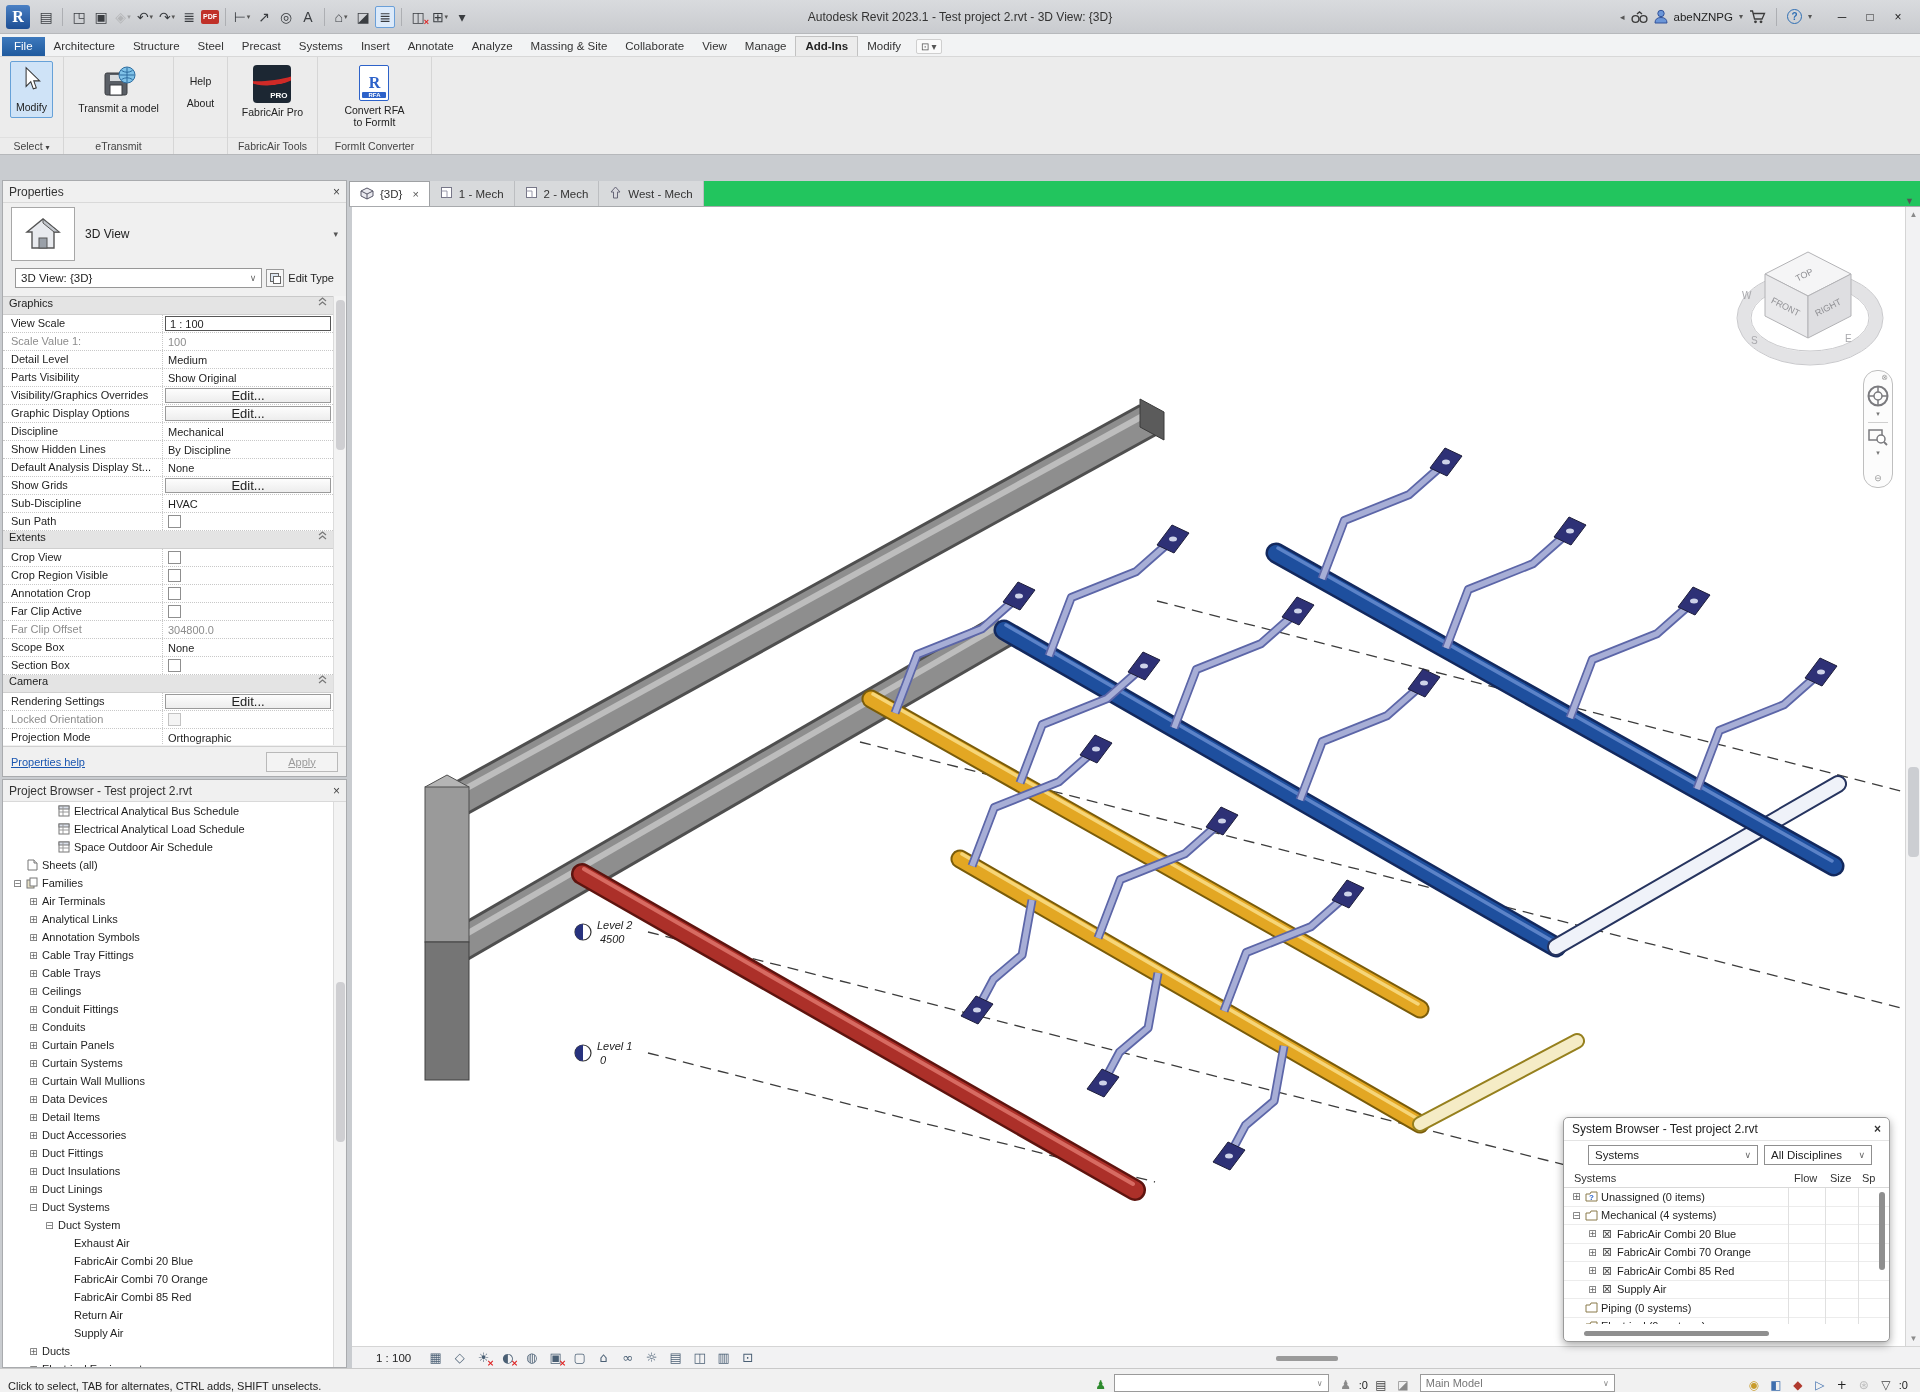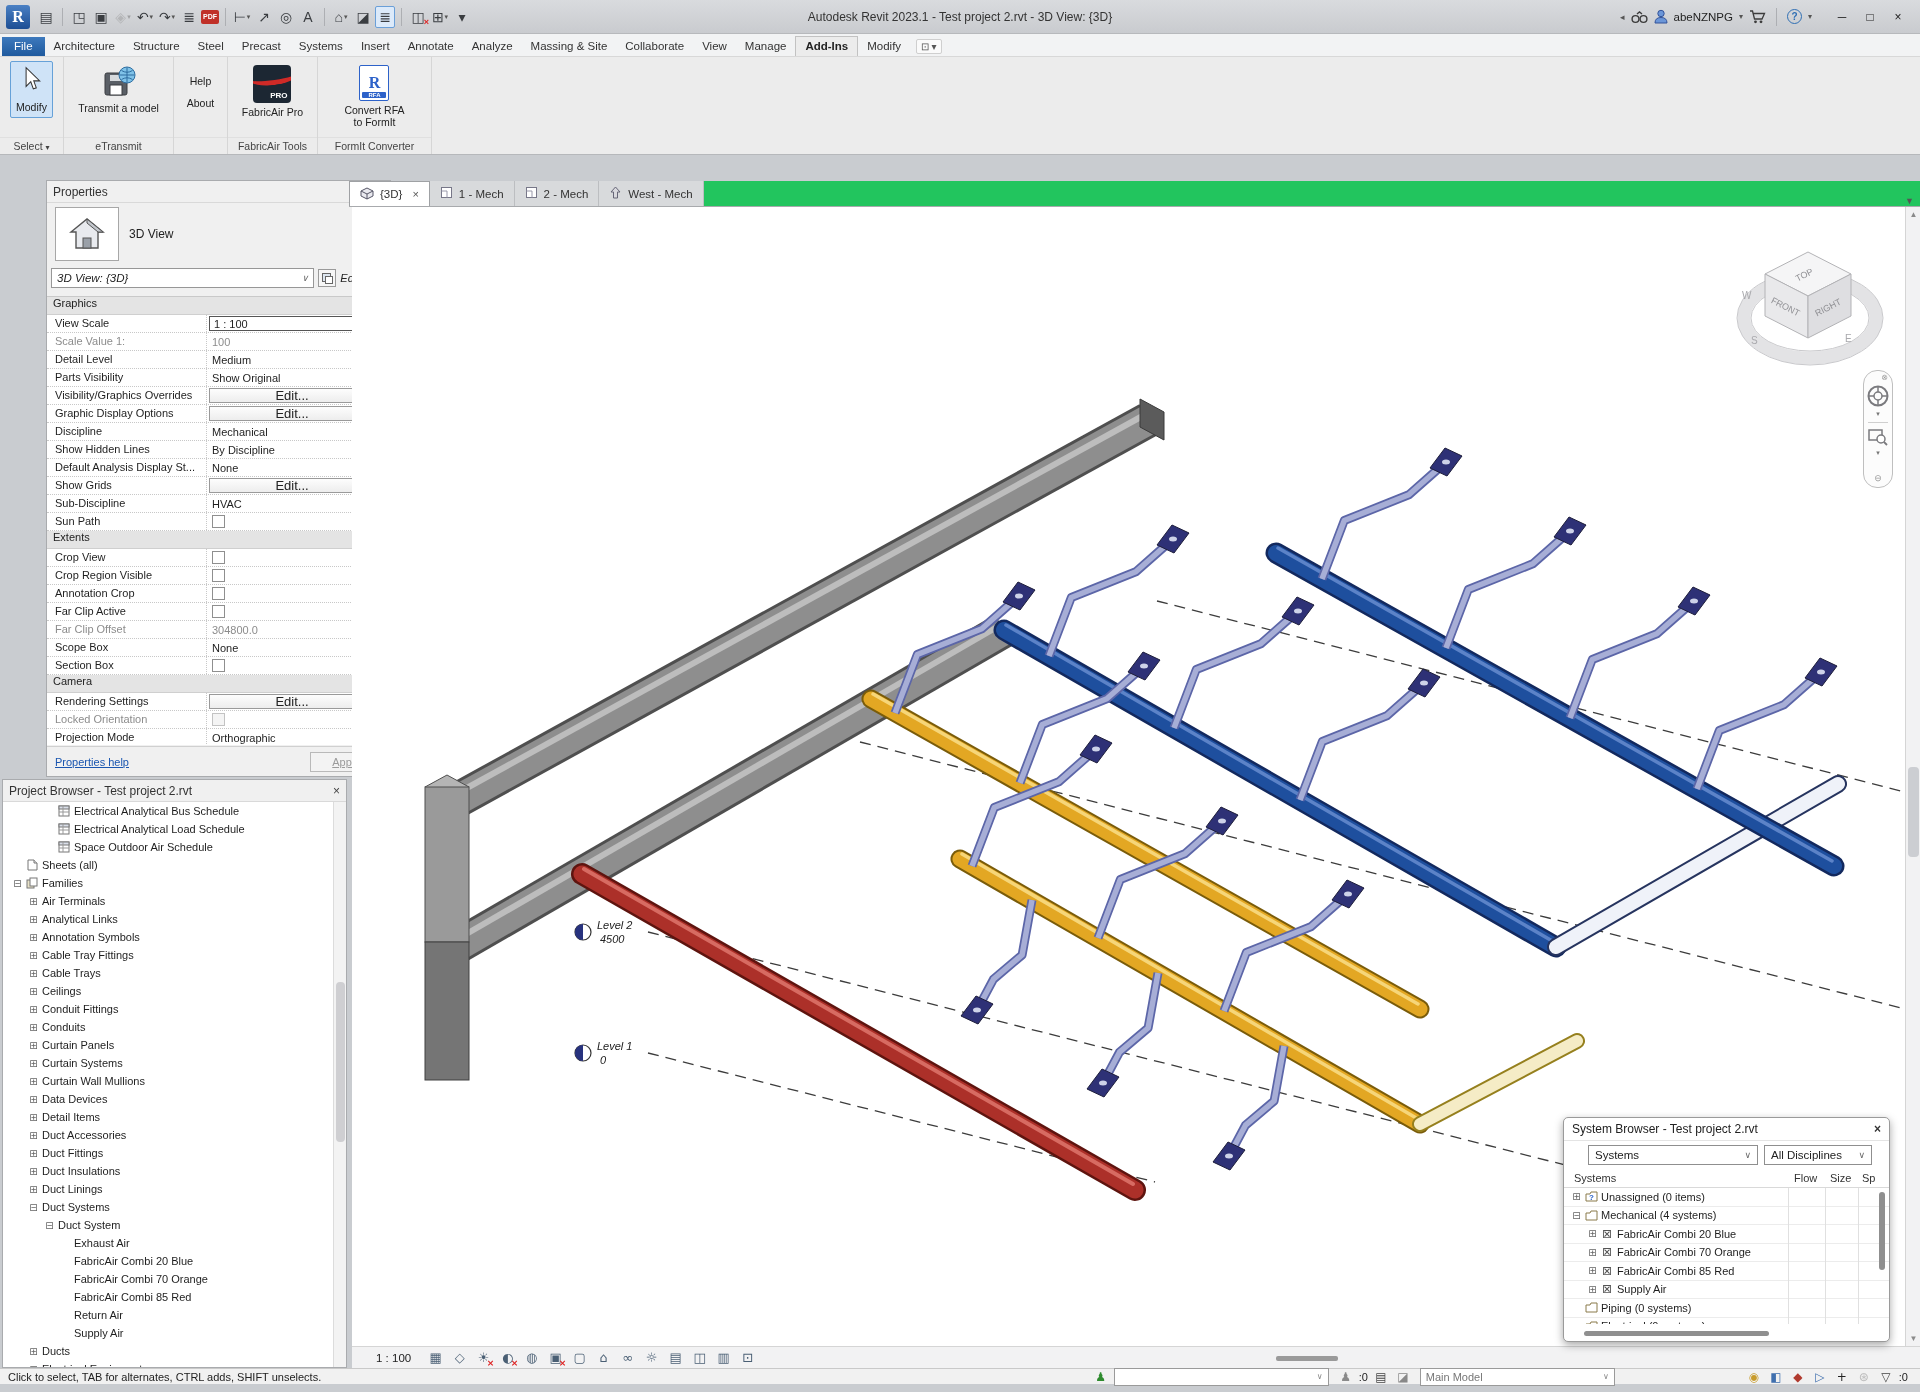--- a/index.html
+++ b/index.html
@@ -46,21 +46,21 @@
   .rfaicon .band{position:absolute;left:2px;right:2px;bottom:2px;background:#2d62c9;color:#fff;font-size:6px;font-weight:bold;text-align:center;border-radius:1px;}
   
   .palette{position:absolute;background:#f0f0f0;border:1px solid #a9abae;}
   .pal-head{height:22px;display:flex;align-items:center;padding:0 6px;font-size:12px;color:#333;background:#f0f0f0;border-bottom:1px solid #d9d9d9;}
   .pal-head .x{margin-left:auto;font-size:12px;color:#444;}
   
   .typesel{height:62px;display:flex;align-items:center;background:#f0f0f0;padding:4px 8px;gap:10px;}
   .typebox{width:64px;height:54px;background:#fff;border:1px solid #a7a7a7;display:flex;align-items:center;justify-content:center;}
   .typesel .tname{font-size:12px;color:#222;flex:1;}
   .typesel .tcaret{font-size:9px;color:#555;align-self:center;}
-  .selrow{height:26px;display:flex;align-items:center;padding:0 4px;gap:4px;font-style:italic;}
+  .selrow{height:26px;display:flex;align-items:center;padding:0 12px;gap:4px;}
   .selbox{flex:1;height:20px;background:#fff;border:1px solid #979797;display:flex;align-items:center;font-size:11.5px;padding:0 5px;color:#222;}
   .selbox .c{margin-left:auto;font-size:9px;color:#666;}
   .etbtn{width:18px;height:18px;border:1px solid #9a9a9a;background:#f6f6f6;position:relative;}
   .etbtn:before{content:"";position:absolute;left:3px;top:3px;width:7px;height:7px;border:1px solid #666;background:#dde6f0;}
   .etbtn:after{content:"";position:absolute;right:2px;bottom:2px;width:6px;height:6px;border:1px solid #666;background:#fff;}
   .etlabel{font-size:11px;color:#222;white-space:nowrap;}
   .ptable{position:absolute;left:0;right:13px;top:115px;bottom:31px;background:#fff;overflow:hidden;border-top:1px solid #c9c9c9;}
   .psec{height:18px;background:#e4e4e4;border-bottom:1px solid #cfcfcf;display:flex;padding:0 6px;font-size:11px;color:#222;}
   .psec svg{margin-left:auto;}
   .prow{height:18px;display:flex;border-bottom:1px dotted #c8c8c8;font-size:11px;}
@@ -114,21 +114,21 @@
   .sbsel .c{margin-left:auto;font-size:9px;color:#666;padding-left:8px;}
   .sb-cols{position:relative;height:19px;border-bottom:1px solid #d9d9d9;font-size:11px;color:#333;}
   .sb-cols span{position:absolute;top:3px;}
   .sb-rows{position:relative;height:136px;overflow:hidden;}
   .sbrow{height:18.5px;display:flex;align-items:center;font-size:11px;border-bottom:1px solid #ececec;white-space:nowrap;}
   .colline{position:absolute;top:0;bottom:0;width:1px;background:#e0e0e0;}
   .sb-vscroll{position:absolute;right:4px;top:74px;width:6px;height:130px;}
   .sb-vthumb{position:absolute;top:0;width:6px;height:78px;background:#8f8f8f;border-radius:3px;}
   .sb-hthumb{position:absolute;left:20px;bottom:5px;width:185px;height:5px;background:#8f8f8f;border-radius:3px;}
   
-  .statusbar{position:absolute;left:0;top:1368px;width:1920px;height:16px;background:#f1f1f1;border-top:1px solid #c9c9c9;display:flex;align-items:center;font-size:11px;color:#222;}
+  .statusbar{position:absolute;left:0;top:1368px;width:1920px;height:24px;background:#f1f1f1;border-top:1px solid #c9c9c9;display:flex;align-items:flex-end;font-size:11px;color:#222;}
   .sb-hint{padding-left:8px;}
   .ssel{height:18px;border:1px solid #9a9a9a;background:#fff;display:flex;align-items:center;font-size:11px;padding:0 5px;color:#777;}
   .ssel .c{margin-left:auto;font-size:8px;color:#888;padding-left:10px;}
   .sico{display:inline-flex;align-items:center;justify-content:center;width:18px;font-size:12px;font-family:"DejaVu Sans",sans-serif;}
   .statusbar .grp{display:flex;align-items:center;gap:4px;}
   text{font-family:"Liberation Sans",sans-serif;}
 </style>
 </head>
 <body>
 
@@ -273,21 +273,21 @@
             <span class="r">R</span>
             <span class="band">RFA</span>
           </span>
           <span><span>Convert RFA</span><br><span>to FormIt</span></span>
         </div>
       </div>
       <div class="pfooter">FormIt Converter</div>
     </div>
   </div>
 
-  <div class="palette" style="left:2px;top:180px;width:345px;height:597px;margin-left:44px;">
+  <div class="palette" style="left:2px;top:180px;width:345px;height:597px;">
     <div class="pal-head">
       <span>Properties</span>
       <span class="x">×</span>
     </div>
     <div class="typesel">
       <span class="typebox">
         <svg width="44" height="40" viewBox="0 0 44 40">
           <polygon points="6,18 22,5 38,18 33,18 33,34 11,34 11,18" fill="#e8eaee" stroke="#555" stroke-width="1.4"></polygon>
           <polygon points="22,5 38,18 33,18 22,9" fill="#c3c7cd" stroke="#555" stroke-width="1"></polygon>
           <rect x="18" y="24" width="8" height="10" fill="#9aa0a8" stroke="#555"></rect>

